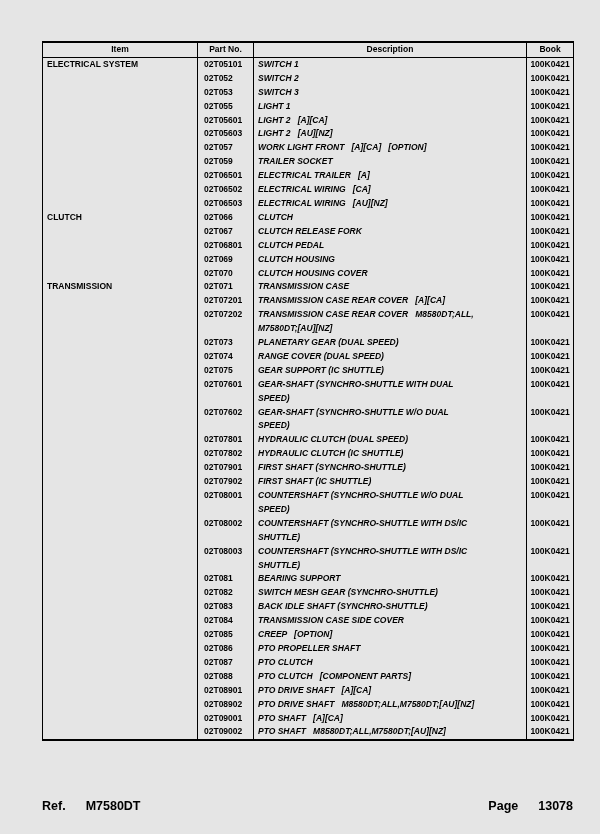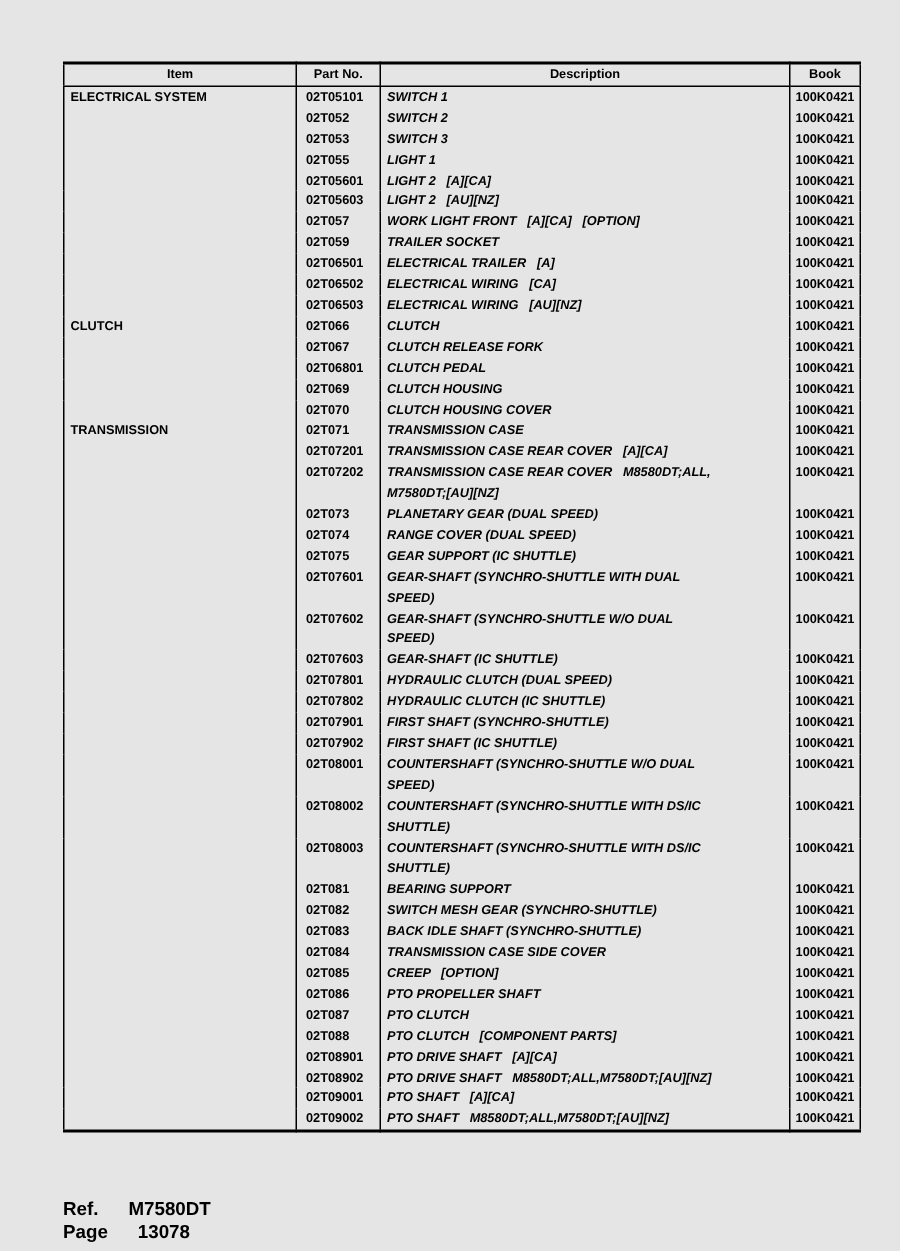--- a/index.html
+++ b/index.html
@@ -41,21 +41,21 @@
   th.b-r, td.b-r { border-right:1px solid #000; }
 
   td.col-item { padding-left:4px; white-space:nowrap; }
   td.col-part { padding-left:6px; white-space:nowrap; }
   td.col-desc { padding-left:4px; white-space:pre-wrap;font-style:italic; }
   td.col-book { text-align:center; white-space:nowrap; }
 
   .footer {
     position:absolute; left:42px; width:531px; top:799px;
     display:flex; justify-content:space-between;
-    font-weight:bold; font-size:12.5px; line-height:15px;flex-direction:column;
+    font-weight:bold; font-size:12.5px; line-height:15px;
   }
   .footer .grp { display:flex; }
   .footer .lbl { margin-right:20px; }
 </style>
 </head>
 <body>
 
 <div class="page">
 
   <div class="table-wrap">
@@ -217,26 +217,20 @@
     </tr>
           <tr>
       <td class="col-item b-r"></td>
       <td class="col-part b-r">02T07602</td>
       <td class="col-desc b-r">GEAR-SHAFT (SYNCHRO-SHUTTLE W/O DUAL
 SPEED)</td>
       <td class="col-book">100K0421</td>
     </tr>
           <tr>
       <td class="col-item b-r"></td>
-      <td class="col-part b-r">02T07603</td>
-      <td class="col-desc b-r">GEAR-SHAFT (IC SHUTTLE)</td>
-      <td class="col-book">100K0421</td>
-    </tr>
-          <tr>
-      <td class="col-item b-r"></td>
       <td class="col-part b-r">02T07801</td>
       <td class="col-desc b-r">HYDRAULIC CLUTCH (DUAL SPEED)</td>
       <td class="col-book">100K0421</td>
     </tr>
           <tr>
       <td class="col-item b-r"></td>
       <td class="col-part b-r">02T07802</td>
       <td class="col-desc b-r">HYDRAULIC CLUTCH (IC SHUTTLE)</td>
       <td class="col-book">100K0421</td>
     </tr>

